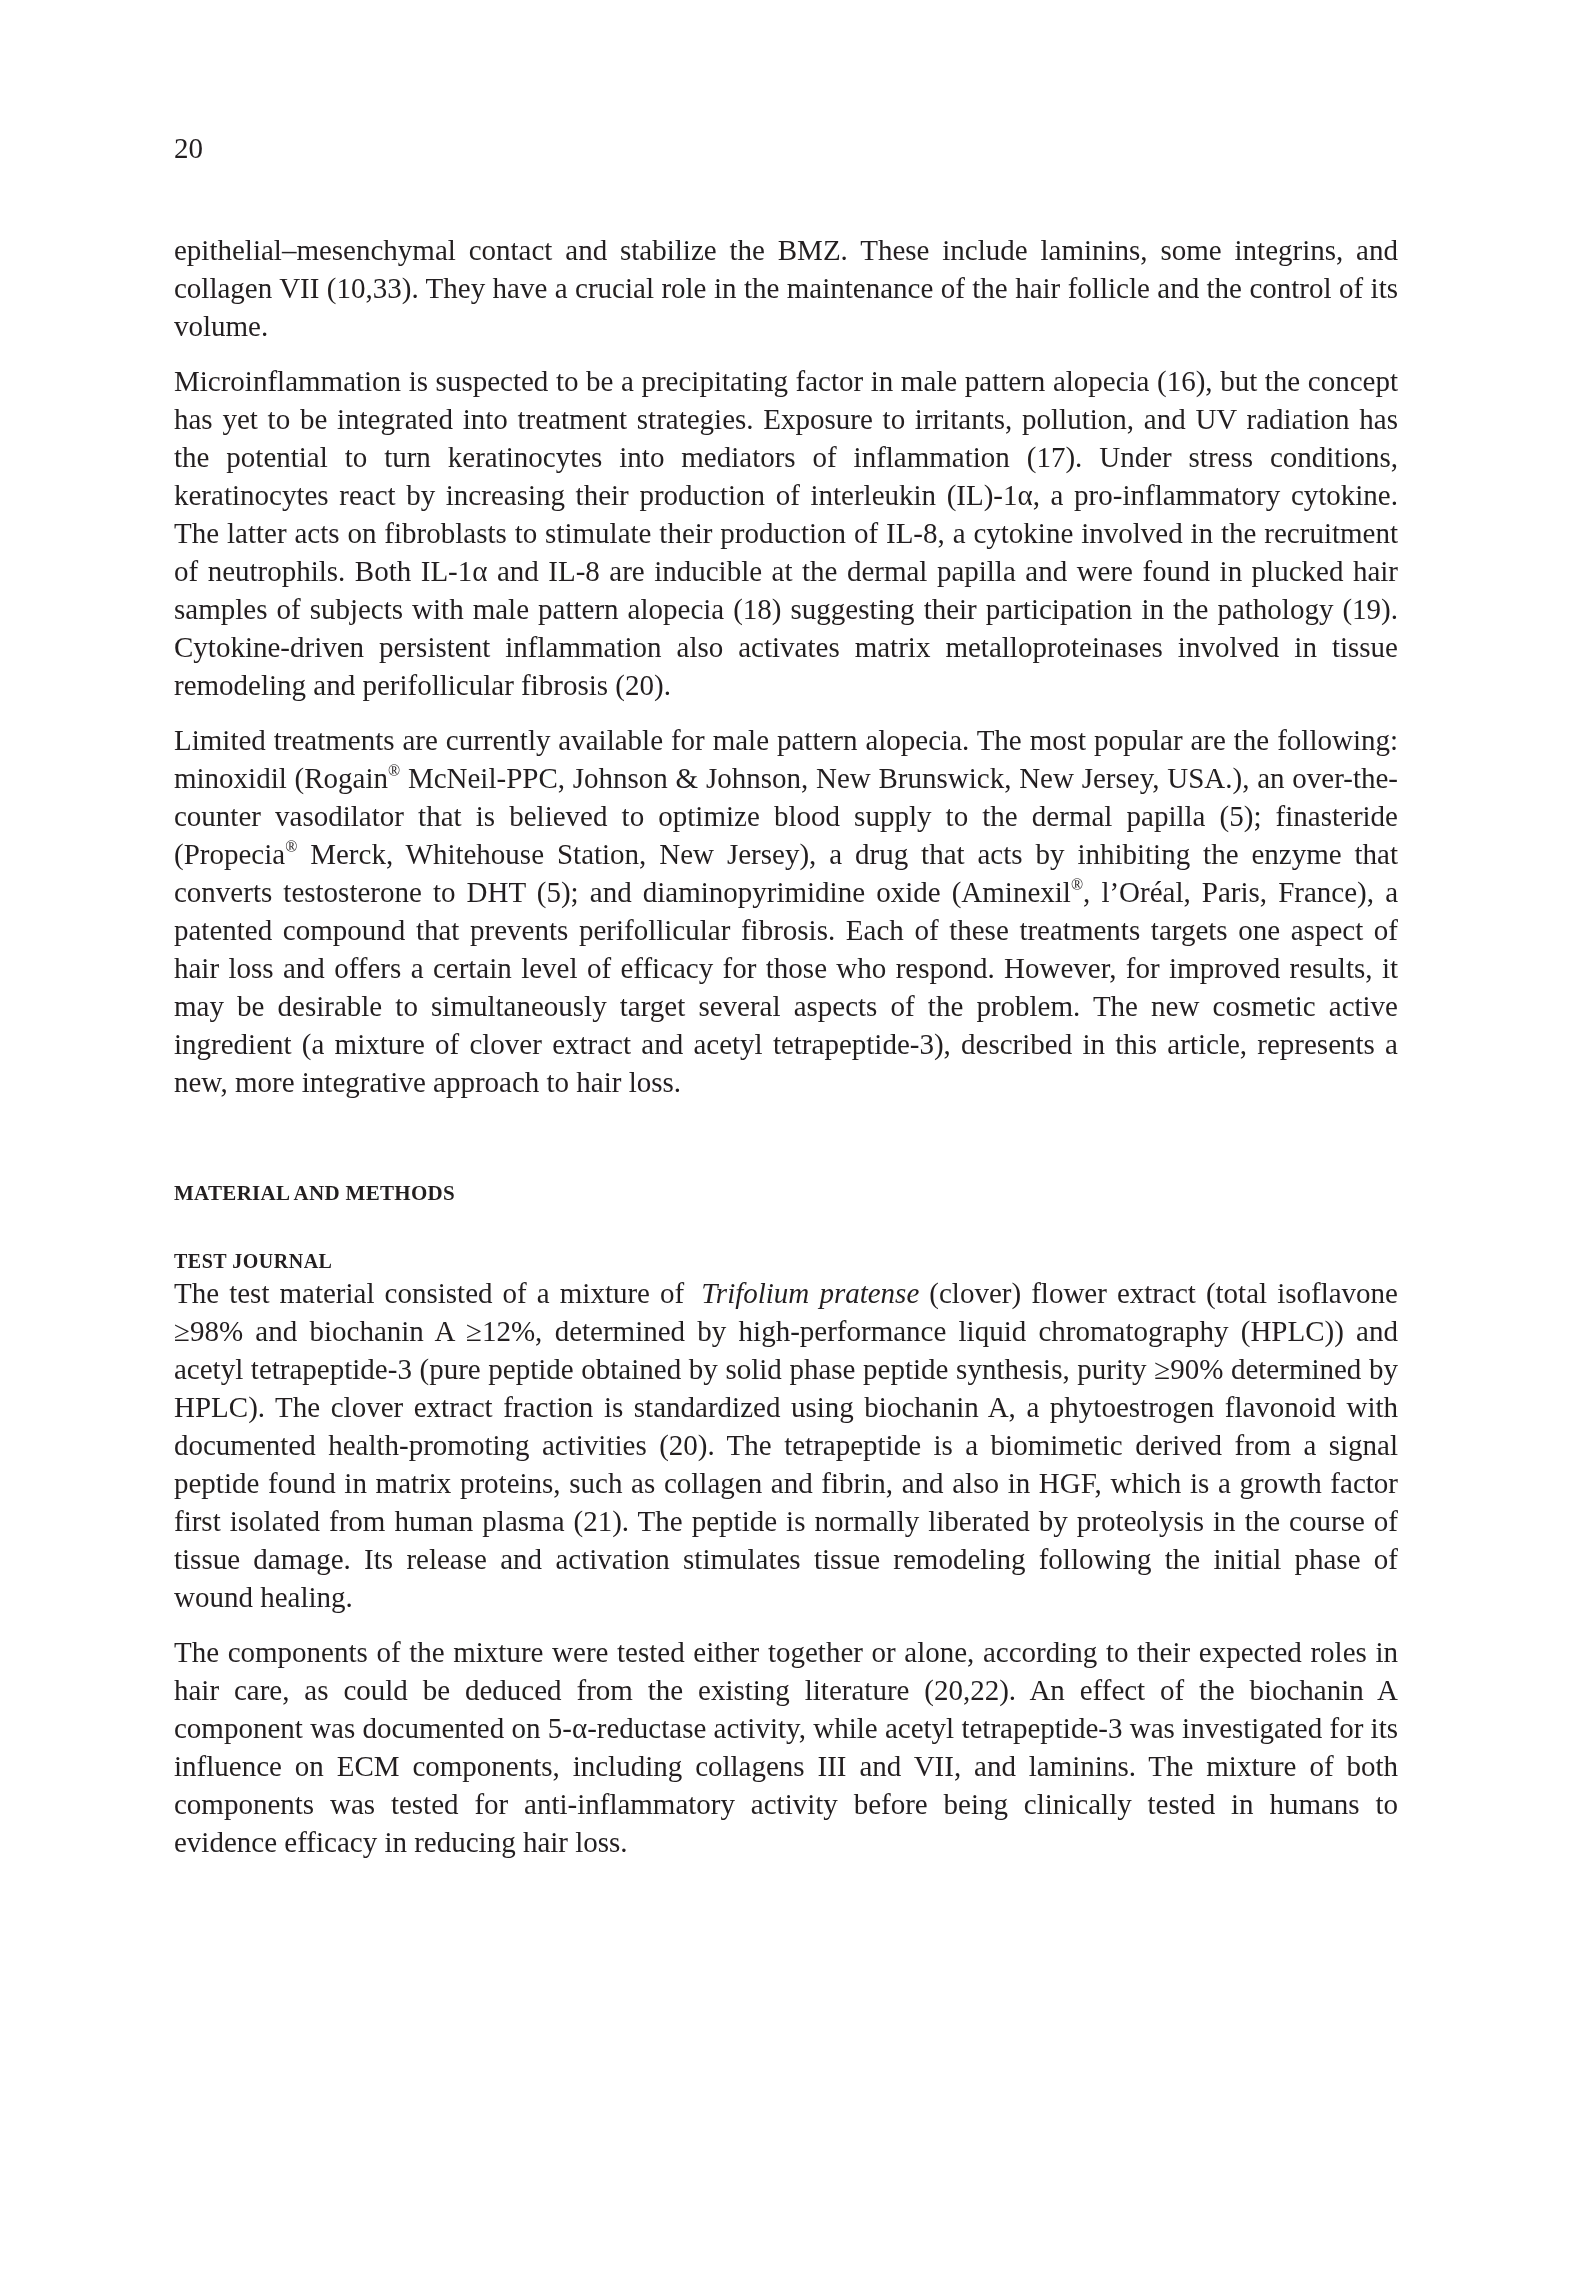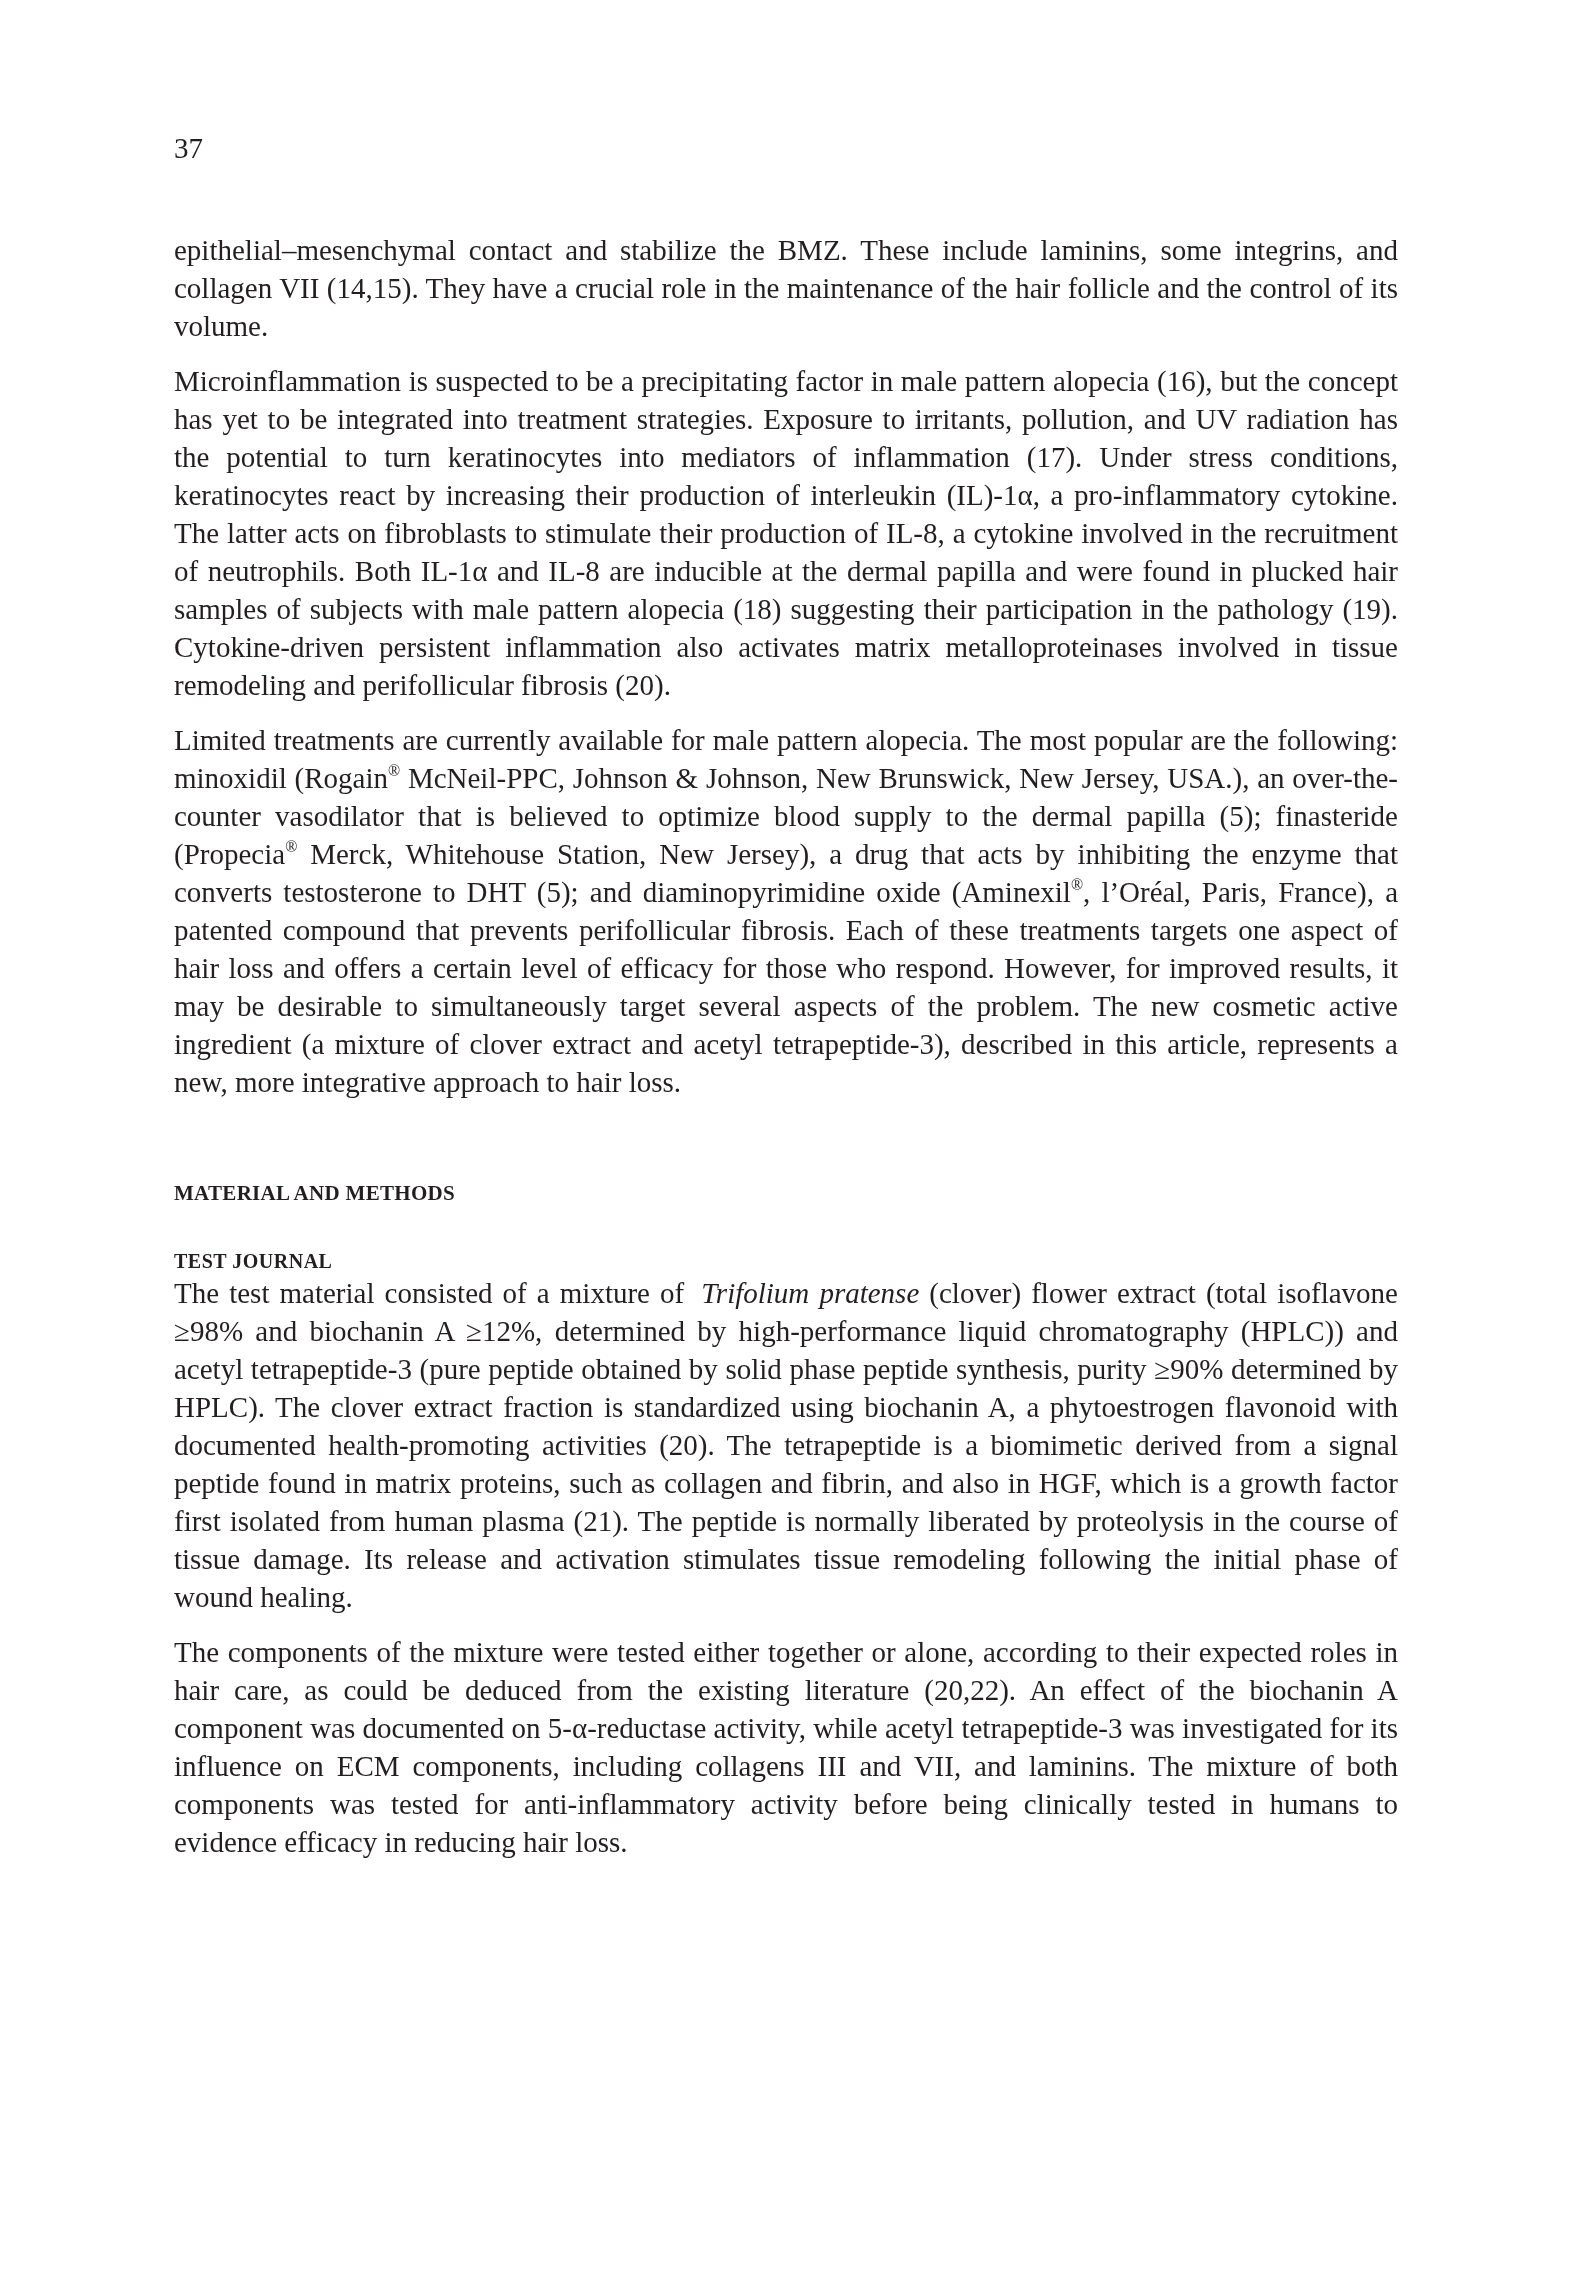--- a/index.html
+++ b/index.html
@@ -76,26 +76,26 @@
     .after-sub {
       margin-top: 36px;
     }
   </style>
 </head>
 <body>
 
 <div class="page">
 
   <div class="running-head">
-    <span class="page-number">37</span>
+    <span class="page-number">20</span>
   </div>
 
   <div class="body-text">
 
-    <p class="para">epithelial–mesenchymal contact and stabilize the BMZ. These include laminins, some integrins, and collagen VII (14,15). They have a crucial role in the maintenance of the hair follicle and the control of its volume.</p>
+    <p class="para">epithelial–mesenchymal contact and stabilize the BMZ. These include laminins, some integrins, and collagen VII (10,33). They have a crucial role in the maintenance of the hair follicle and the control of its volume.</p>
 
     <p class="para">Microinflammation is suspected to be a precipitating factor in male pattern alopecia (16), but the concept has yet to be integrated into treatment strategies. Exposure to irritants, pollution, and UV radiation has the potential to turn keratinocytes into mediators of inflammation (17). Under stress conditions, keratinocytes react by increasing their production of interleukin (IL)-1α, a pro-inflammatory cytokine. The latter acts on fibroblasts to stimulate their production of IL-8, a cytokine involved in the recruit­ment of neutrophils. Both IL-1α and IL-8 are inducible at the dermal papilla and were found in plucked hair samples of subjects with male pattern alopecia (18) sug­gesting their participation in the pathology (19). Cytokine-driven persistent inflam­mation also activates matrix metalloproteinases involved in tissue remodeling and perifollicular fibrosis (20).</p>
 
     <p class="para"><span>Limited treatments are currently available for male pattern alopecia. The most popular are the following: minoxidil (Rogain</span><span class="sup">®</span><span> McNeil-PPC, Johnson &amp; Johnson, New Bruns­wick, New Jersey, USA.), an over-the-counter vasodilator that is believed to optimize blood supply to the dermal papilla (5); finasteride (Propecia</span><span class="sup">®</span><span> Merck, Whitehouse Station, New Jersey), a drug that acts by inhibiting the enzyme that converts testosterone to DHT (5); and diaminopyrimidine oxide (Aminexil</span><span class="sup">®</span><span>, l’Oréal, Paris, France), a patented compound that prevents perifollicular fibrosis. Each of these treatments targets one aspect of hair loss and offers a certain level of efficacy for those who respond. However, for improved results, it may be desirable to simultaneously target several aspects of the problem. The new cosmetic active ingredient (a mixture of clover extract and acetyl tetrapeptide-3), described in this article, represents a new, more integrative approach to hair loss.</span></p>
 
     <h2 class="section-heading">MATERIAL AND METHODS</h2>
 
     <h3 class="subsection-heading">TEST JOURNAL</h3>
 
     <p class="para after-sub"><span>The test material consisted of a mixture of </span><span class="italic">Trifolium pratense</span><span> (clover) flower extract (total isoflavone ≥98% and biochanin A ≥12%, determined by high-performance liquid chro­matography (HPLC)) and acetyl tetrapeptide-3 (pure peptide obtained by solid phase peptide synthesis, purity ≥90% determined by HPLC). The clover extract fraction is standardized using biochanin A, a phytoestrogen flavonoid with documented health-promoting activities (20). The tetrapeptide is a biomimetic derived from a signal peptide found in matrix proteins, such as collagen and fibrin, and also in HGF, which is a growth factor first isolated from human plasma (21). The peptide is normally liberated by prote­olysis in the course of tissue damage. Its release and activation stimulates tissue remodel­ing following the initial phase of wound healing.</span></p>

